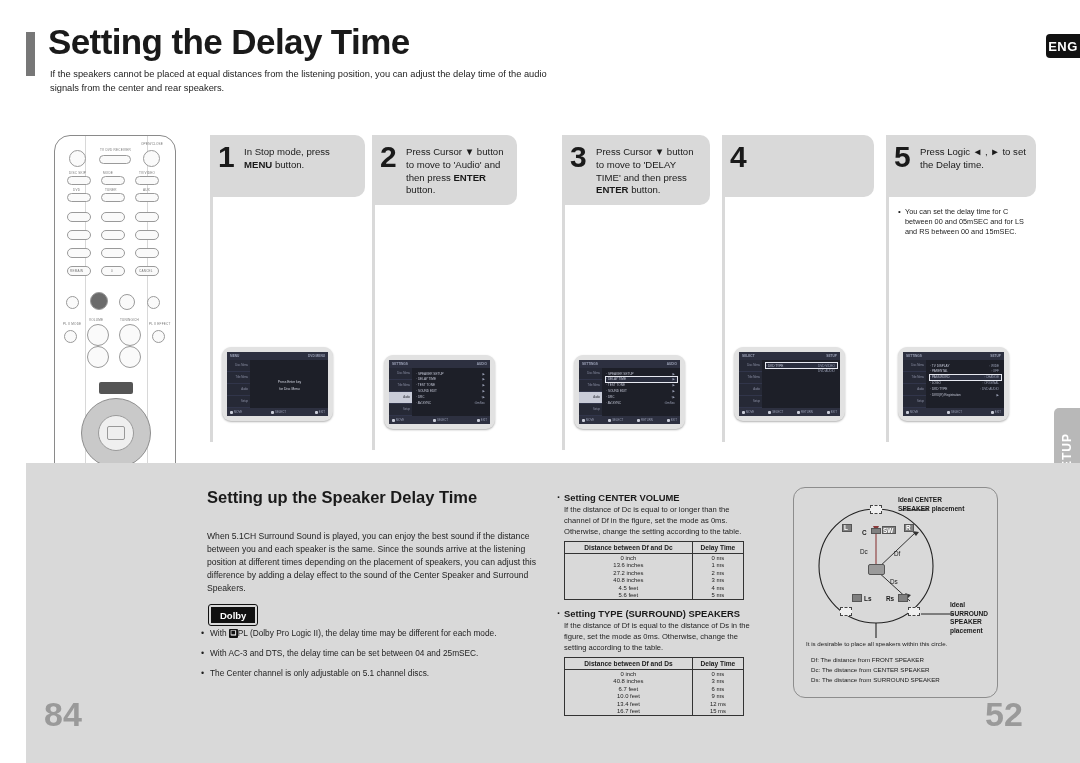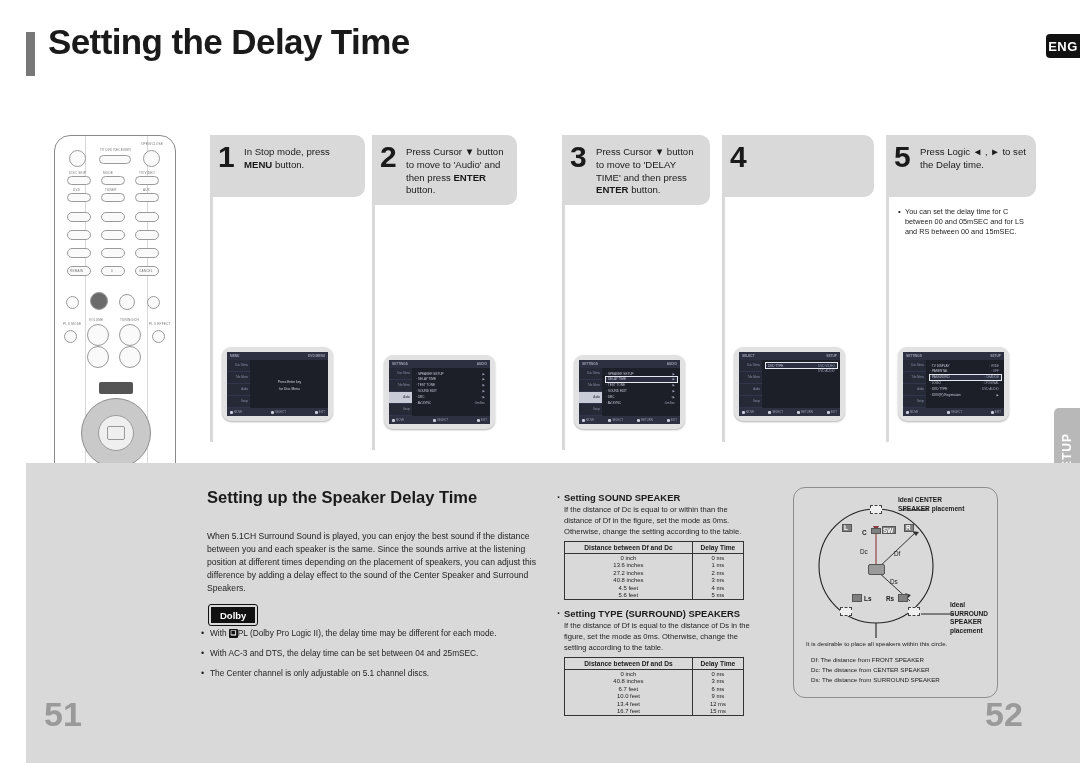--- a/index.html
+++ b/index.html
@@ -238,20 +238,21 @@
 <div id="en-tab">
   <span>ENG</span>
 </div>
 <div id="setup-tab">
   <span>SETUP</span>
 </div>
 
 <div id="header">
   <div id="title-bar"></div>
   <h1 id="page-title">Setting the Delay Time</h1>
+  <p id="page-intro">If the speakers cannot be placed at equal distances from the listening position, you can adjust the delay time of the audio signals from the center and rear speakers.</p>
 </div>
 
 <div id="remote">
   <div class="col-line" style="left:30px"></div>
   <div class="col-line" style="left:92px"></div>
 
   <div class="pad rnd" style="left:14px;top:14px;width:17px;height:17px;"></div>
   <div class="pad" style="left:44px;top:19px;width:32px;height:9px;border-radius:5px;"></div>
   <div class="pad rnd" style="left:88px;top:14px;width:17px;height:17px;"></div>
   <div class="lbl" style="left:86px;top:6px;">OPEN/CLOSE</div>
@@ -633,22 +634,22 @@
 <h2 id="sec-title">Setting up the Speaker Delay Time</h2>
 <p id="sec-body">When 5.1CH Surround Sound is played, you can enjoy the best sound if the distance between you and each speaker is the same. Since the sounds arrive at the listening position at different times depending on the placement of speakers, you can adjust this difference by adding a delay effect to the sound of the Center Speaker and Surround Speakers.</p>
 <div id="note-badge">Dolby</div>
 <ul id="note-list">
   <li>With <span class="dpl-glyph">❏</span>PL (Dolby Pro Logic II), the delay time may be different for each mode.</li>
   <li>With AC-3 and DTS, the delay time can be set between 04 and 25mSEC.</li>
   <li>The Center channel is only adjustable on 5.1 channel discs.</li>
 </ul>
 
 <div class="mid-col" style="top:492px;">
-  <div class="mid-head">Setting SOUND SPEAKER</div>
-  <div class="mid-text">If the distance of Dc is equal to or within than the distance of Df in the figure, set the mode as 0ms. Otherwise, change the setting according to the table.</div>
+  <div class="mid-head">Setting CENTER VOLUME</div>
+  <div class="mid-text">If the distance of Dc is equal to or longer than the channel of Df in the figure, set the mode as 0ms. Otherwise, change the setting according to the table.</div>
   <table class="dt" id="table-center">
       <thead>
         <tr>
           <th>Distance between Df and Dc</th>
           <th>Delay Time</th>
         </tr>
       </thead>
       <tbody>
         <tr>
           <td>0 inch</td>
@@ -754,14 +755,14 @@
   <div class="spk-dash" style="left:114px;top:119px;"></div>
   <div class="cap" style="left:156px;top:113px;width:48px;">
     <span>Ideal<br>SURROUND<br>SPEAKER<br>placement</span>
   </div>
   <div class="foot" style="left:12px;top:152px;width:185px;font-weight:normal;">It is desirable to place all speakers within this circle.</div>
   <div class="foot" style="left:17px;top:168px;width:185px;">Df: The distance from FRONT SPEAKER</div>
   <div class="foot" style="left:17px;top:178px;width:185px;">Dc: The distance from CENTER SPEAKER</div>
   <div class="foot" style="left:17px;top:188px;width:185px;">Ds: The distance from SURROUND SPEAKER</div>
 </div>
 
-<div id="page-51">51</div>
+<div id="page-51">84</div>
 <div id="page-52">52</div>
 
 </body></html>

